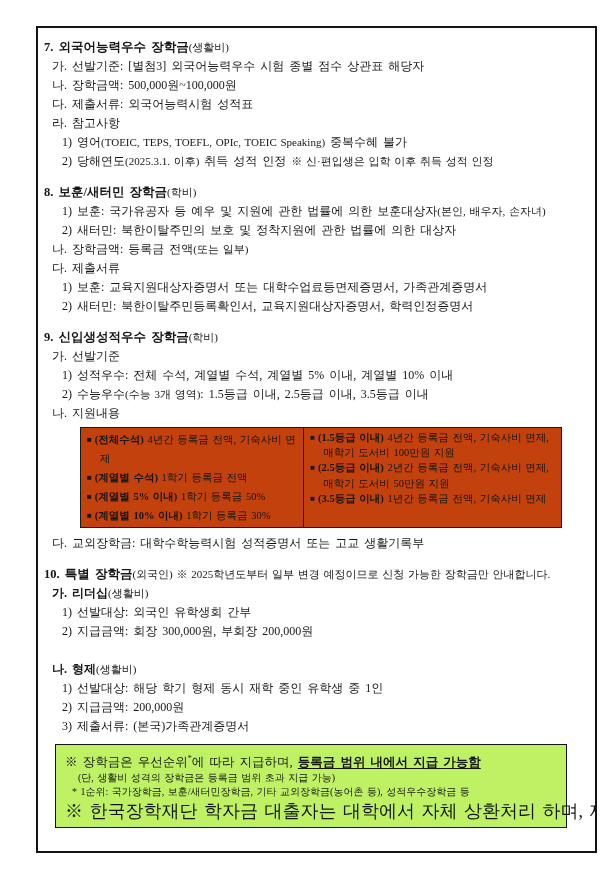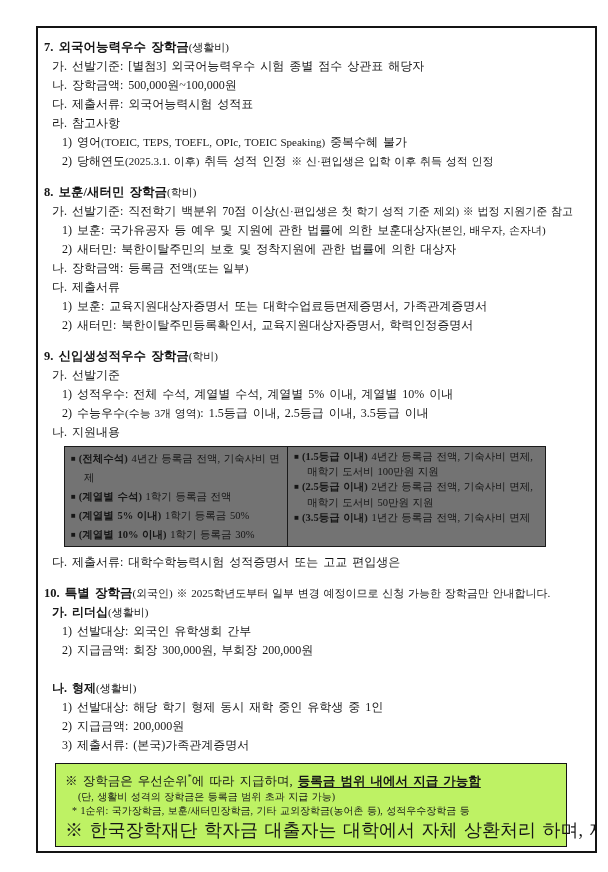--- a/index.html
+++ b/index.html
@@ -18,22 +18,22 @@
   .line { font-size:12px; line-height:19px; white-space:nowrap; word-spacing:2px; }
   .lv1 { margin-left:8px; }
   .lv2 { margin-left:18px; }
   .sec { margin-top:12px; }
   .gap { margin-top:19px; }
   .h  { font-weight:bold; font-size:12.5px; }
   .hb { font-weight:bold;margin-top:20px; }
   .small { font-size:11px; word-spacing:1px;text-align:center; }
   
   .tablebox {
-    display:flex; width:482px; margin:4px 0 6px 20px;
-    border:1.5px solid #1a1a1a; box-sizing:border-box; background:#737373;
+    display:flex; width:482px; margin:4px 0 6px 36px;
+    border:1.5px solid #1a1a1a; box-sizing:border-box; background:#c2410c;
   }
   .tcol { padding:2px 6px; box-sizing:border-box; }
   .tcol-left  { width:46.5%; border-right:1.5px solid #1a1a1a; }
   .tcol-right { width:53.5%; }
   .titem {
     font-size:10.5px; white-space:normal; word-spacing:1px;
     padding-left:13px; text-indent:-13px;
   }
   .tcol-left  .titem { line-height:19px; }
   .tcol-right .titem { line-height:15.2px; }
@@ -62,21 +62,20 @@
       <div class="line lv1">가. 선발기준: [별첨3] 외국어능력우수 시험 종별 점수 상관표 해당자</div>
       <div class="line lv1">나. 장학금액: 500,000원~100,000원</div>
       <div class="line lv1">다. 제출서류: 외국어능력시험 성적표</div>
       <div class="line lv1">라. 참고사항</div>
       <div class="line lv2"><span>1) 영어</span><span class="small">(TOEIC, TEPS, TOEFL, OPIc, TOEIC Speaking)</span><span> 중복수혜 불가</span></div>
       <div class="line lv2"><span>2) 당해연도</span><span class="small">(2025.3.1. 이후)</span><span> 취득 성적 인정 </span><span class="small">※ 신·편입생은 입학 이후 취득 성적 인정</span></div>
     </div>
 
     <div class="sec">
       <div class="line"><span class="h">8.</span><span class="h"> 보훈/새터민 장학금</span><span class="small">(학비)</span></div>
-      <div class="line lv1"><span>가. 선발기준: 직전학기 백분위 70점 이상</span><span class="small">(신·편입생은 첫 학기 성적 기준 제외) ※ 법정 지원기준 참고</span></div>
       <div class="line lv2"><span>1) 보훈: 국가유공자 등 예우 및 지원에 관한 법률에 의한 보훈대상자</span><span class="small">(본인, 배우자, 손자녀)</span></div>
       <div class="line lv2">2) 새터민: 북한이탈주민의 보호 및 정착지원에 관한 법률에 의한 대상자</div>
       <div class="line lv1"><span>나. 장학금액: 등록금 전액</span><span class="small">(또는 일부)</span></div>
       <div class="line lv1">다. 제출서류</div>
       <div class="line lv2">1) 보훈: 교육지원대상자증명서 또는 대학수업료등면제증명서, 가족관계증명서</div>
       <div class="line lv2">2) 새터민: 북한이탈주민등록확인서, 교육지원대상자증명서, 학력인정증명서</div>
     </div>
 
     <div class="sec">
       <div class="line"><span class="h">9.</span><span class="h"> 신입생성적우수 장학금</span><span class="small">(학비)</span></div>
@@ -92,21 +91,21 @@
           <div class="titem"><span class="bullet">■</span><b>(계열별 5% 이내)</b><span> 1학기 등록금 50%</span></div>
           <div class="titem"><span class="bullet">■</span><b>(계열별 10% 이내)</b><span> 1학기 등록금 30%</span></div>
         </div>
         <div class="tcol tcol-right">
           <div class="titem"><span class="bullet">■</span><b>(1.5등급 이내)</b><span> 4년간 등록금 전액, 기숙사비 면제, 매학기 도서비 100만원 지원</span></div>
           <div class="titem"><span class="bullet">■</span><b>(2.5등급 이내)</b><span> 2년간 등록금 전액, 기숙사비 면제, 매학기 도서비 50만원 지원</span></div>
           <div class="titem"><span class="bullet">■</span><b>(3.5등급 이내)</b><span> 1년간 등록금 전액, 기숙사비 면제</span></div>
         </div>
       </div>
 
-      <div class="line lv1">다. 제출서류: 대학수학능력시험 성적증명서 또는 고교 편입생은</div>
+      <div class="line lv1">다. 교외장학금: 대학수학능력시험 성적증명서 또는 고교 생활기록부</div>
     </div>
 
     <div class="sec">
       <div class="line"><span class="h">10.</span><span class="h"> 특별 장학금</span><span class="small">(외국인)</span><span class="small"> ※ 2025학년도부터 일부 변경 예정이므로 신청 가능한 장학금만 안내합니다.</span></div>
       <div class="line lv1"><span class="hb">가. 리더십</span><span class="small">(생활비)</span></div>
       <div class="line lv2">1) 선발대상: 외국인 유학생회 간부</div>
       <div class="line lv2">2) 지급금액: 회장 300,000원, 부회장 200,000원</div>
       <div class="line lv1 gap"><span class="hb">나. 형제</span><span class="small">(생활비)</span></div>
       <div class="line lv2">1) 선발대상: 해당 학기 형제 동시 재학 중인 유학생 중 1인</div>
       <div class="line lv2">2) 지급금액: 200,000원</div>

